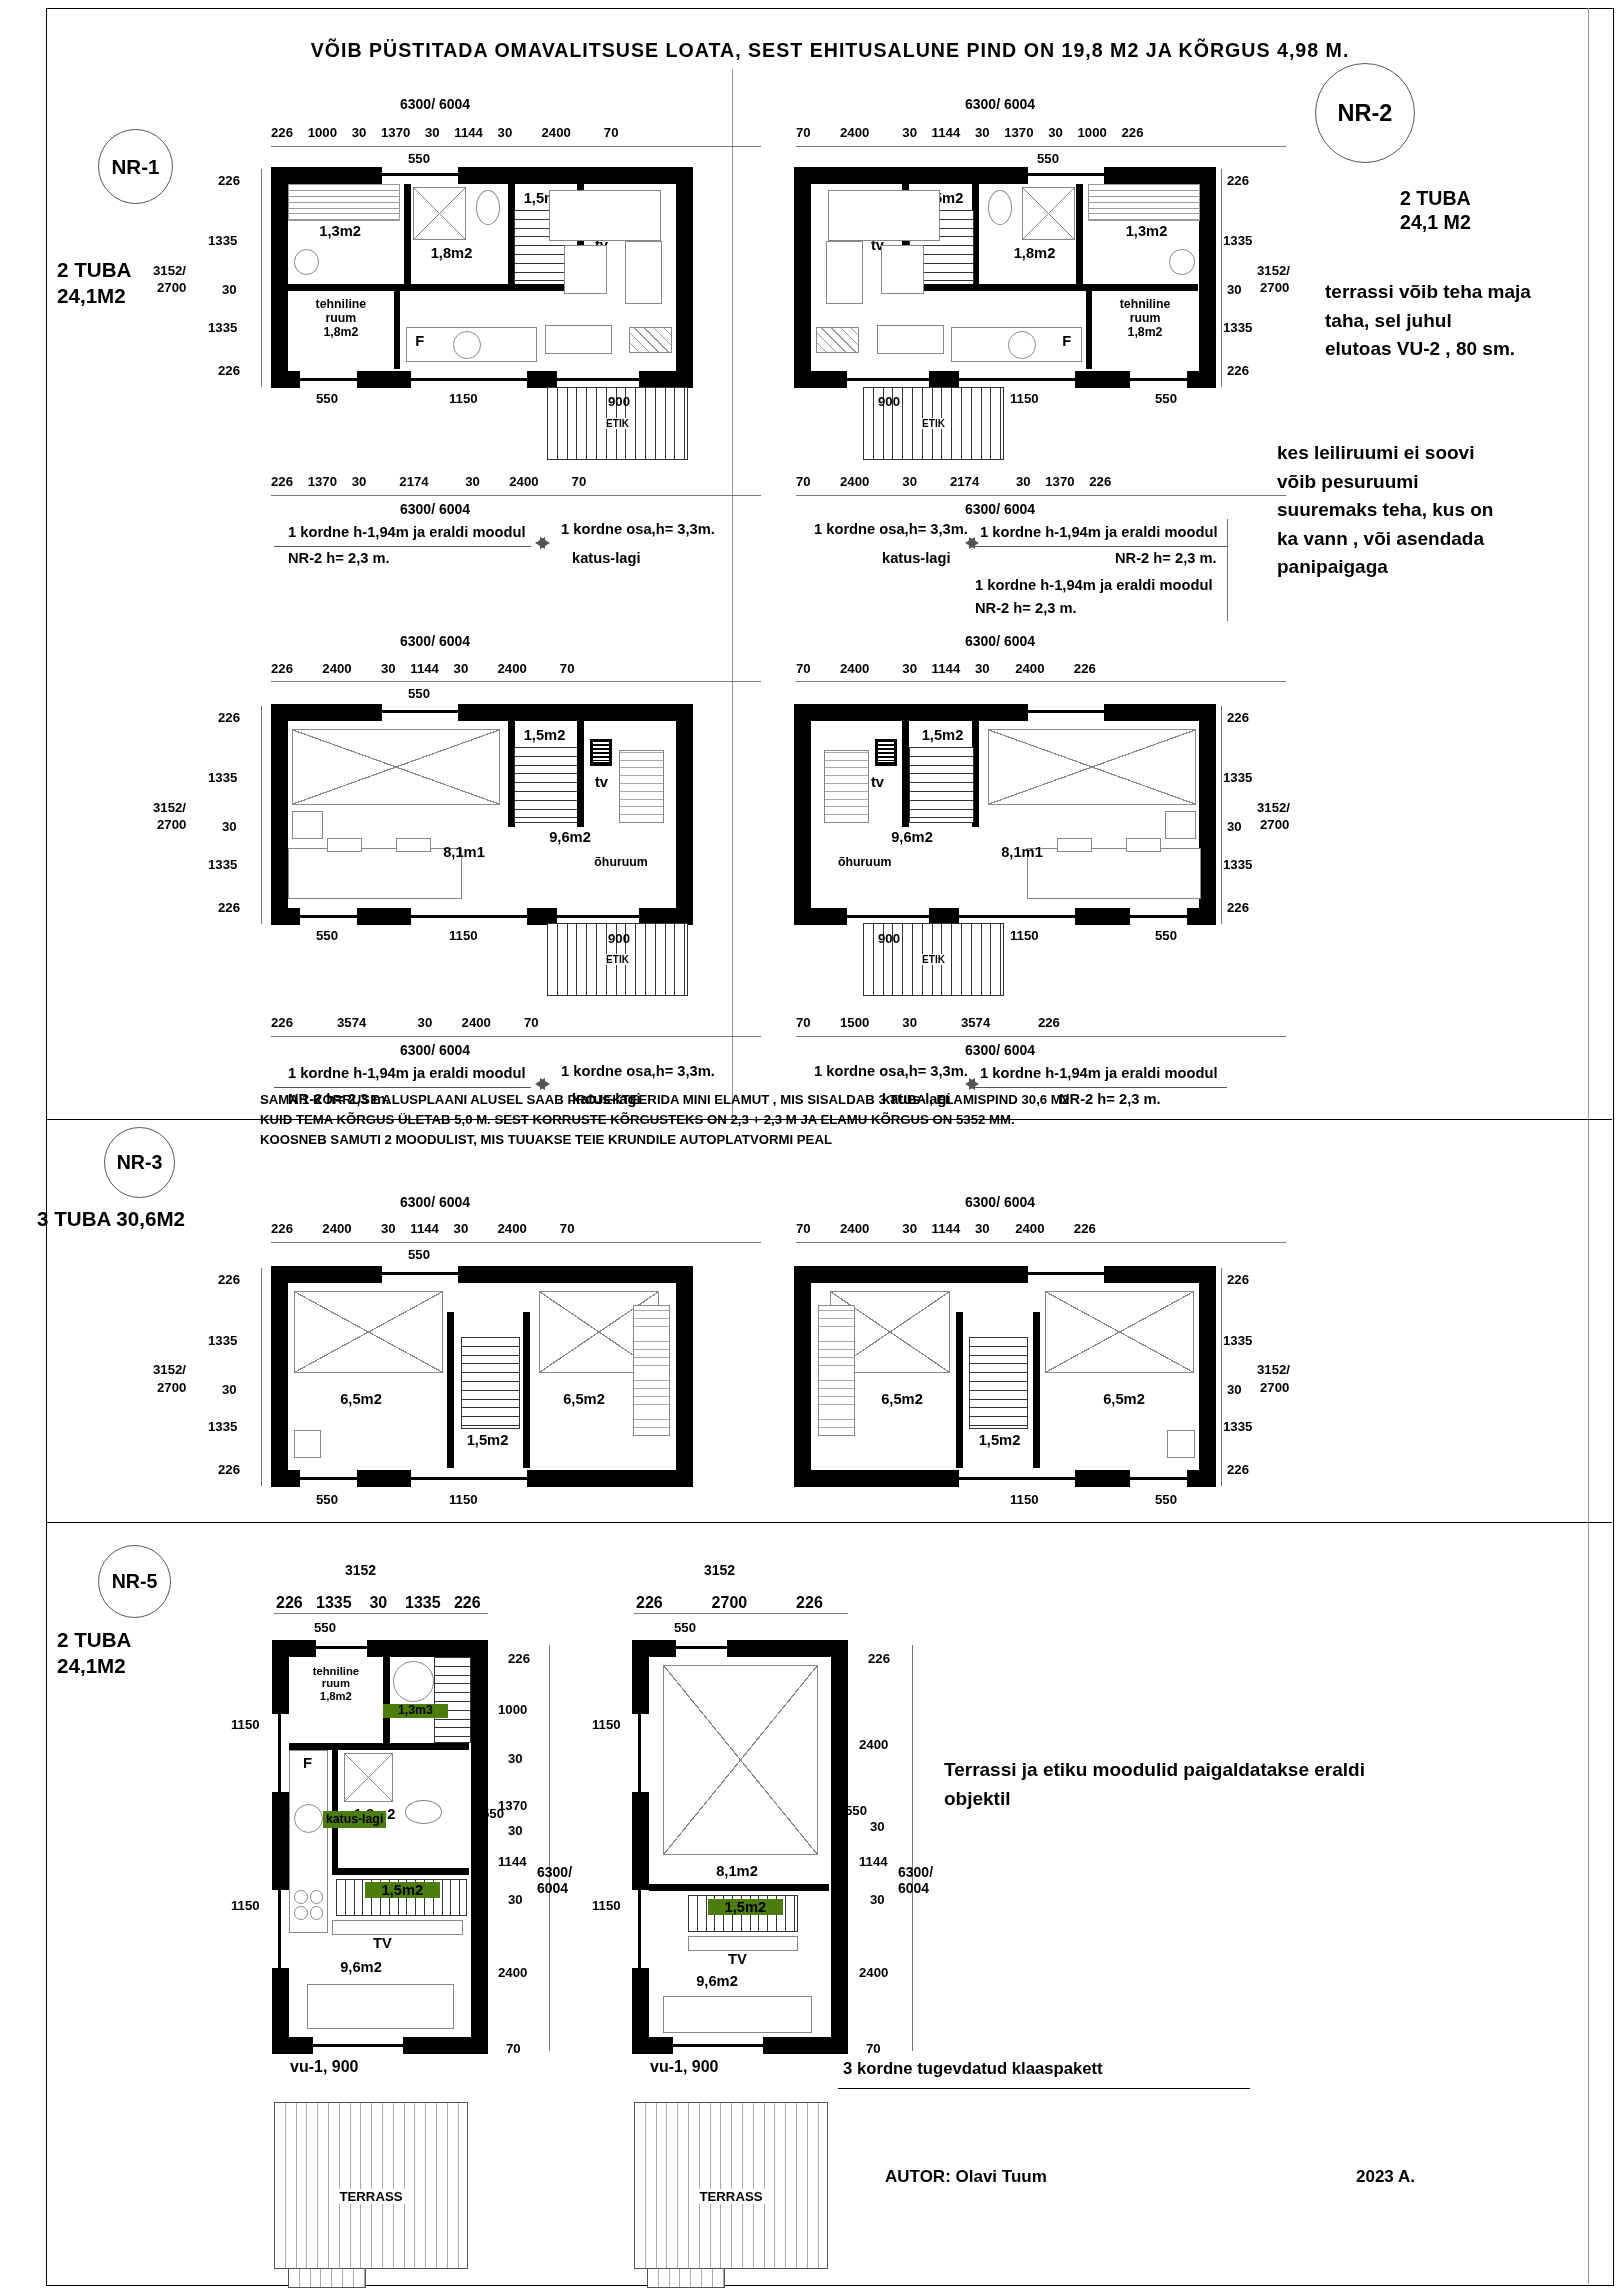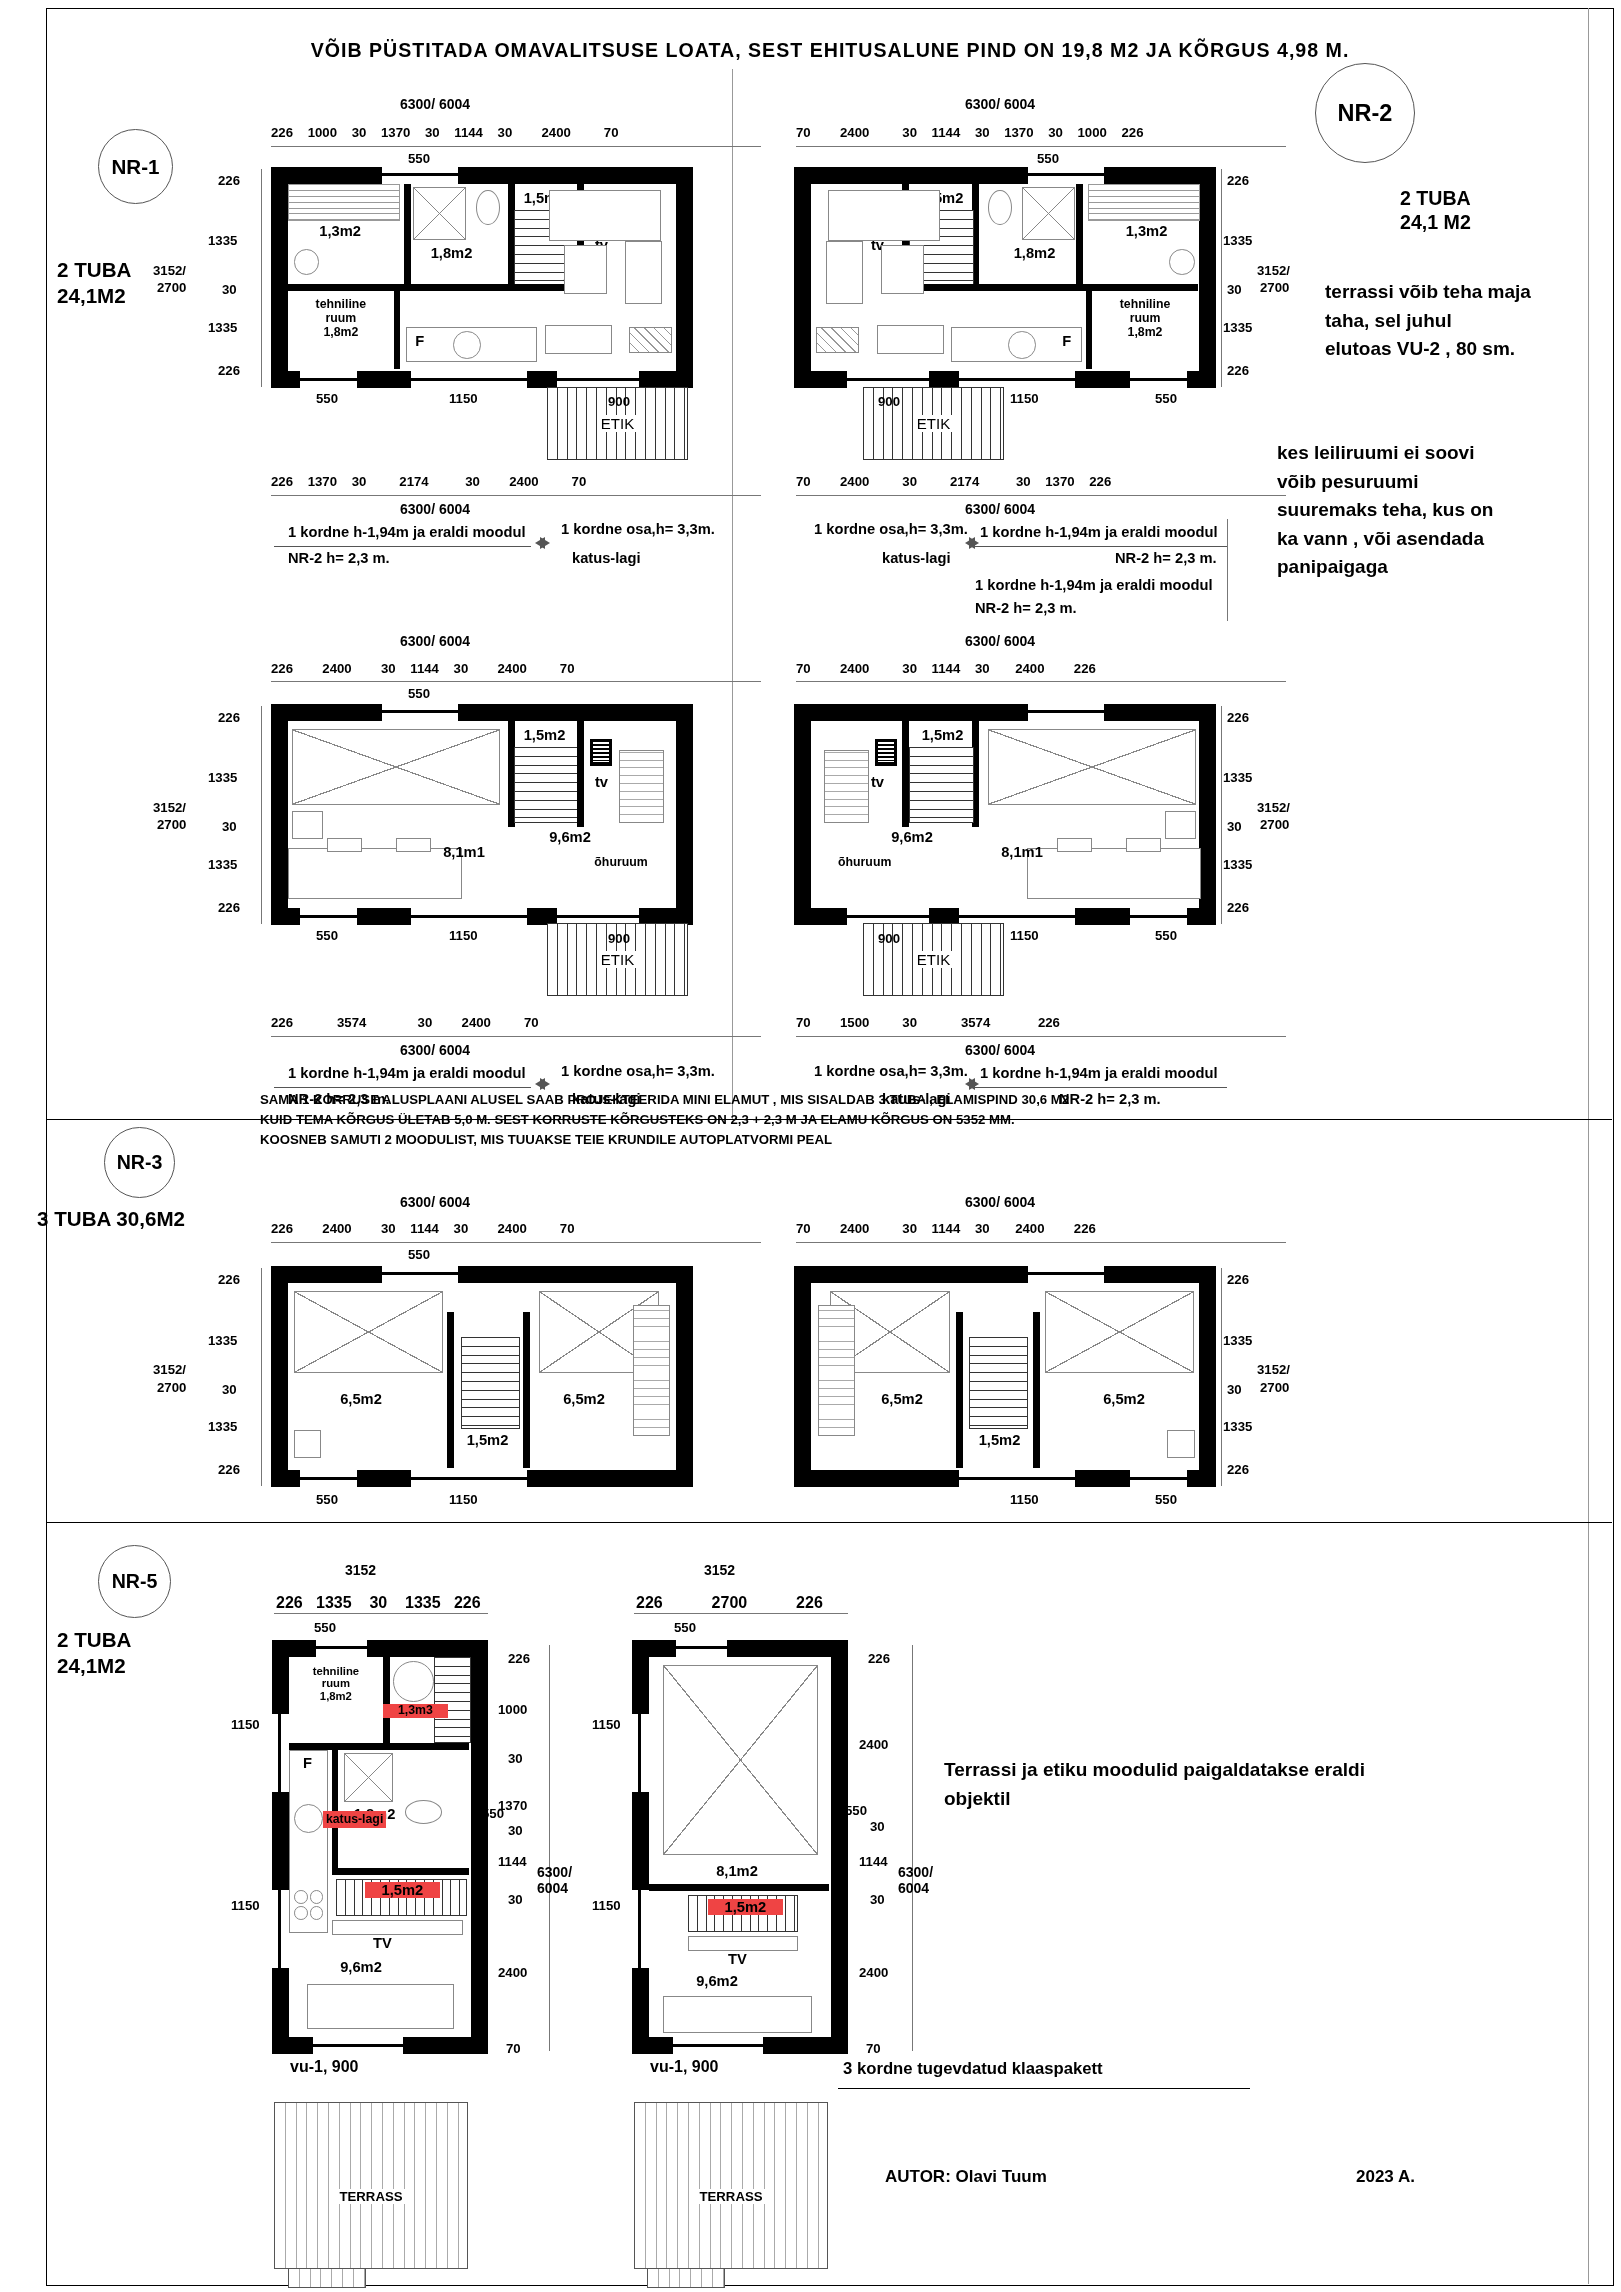--- a/index.html
+++ b/index.html
@@ -35,26 +35,26 @@
   .winv{position:absolute;width:17.6px;background:linear-gradient(90deg,#fff 0 6.9px,#000 6.9px 9.8px,#fff 9.8px)}
   .shower{position:absolute;border:1.5px solid #888;background:
     linear-gradient(45deg,transparent calc(50% - 0.7px),#888 calc(50% - 0.7px) calc(50% + 0.7px),transparent calc(50% + 0.7px)),
     linear-gradient(-45deg,transparent calc(50% - 0.7px),#888 calc(50% - 0.7px) calc(50% + 0.7px),transparent calc(50% + 0.7px))}
   .cross::before,.cross::after{content:"";position:absolute;left:0;top:0;width:100%;height:100%}
   .cross::before{background:linear-gradient(to top right,transparent calc(50% - 0.6px),#888 calc(50% - 0.6px) calc(50% + 0.6px),transparent calc(50% + 0.6px))}
   .cross::after{background:linear-gradient(to bottom right,transparent calc(50% - 0.6px),#888 calc(50% - 0.6px) calc(50% + 0.6px),transparent calc(50% + 0.6px))}
   .tvbox{position:absolute;background:#000}
   .tvbox::after{content:"";position:absolute;left:2.9px;right:2.9px;top:3.9px;bottom:3.9px;
     background:repeating-linear-gradient(180deg,#fff 0 2px,#000 2px 3.9px)}
-  .chip{background:#ef4444;padding:0 2.9px}
+  .chip{background:#4d7c0f;padding:0 2.9px}
   .bowL{position:absolute;width:0;height:0;border:6.9px solid transparent;border-right:10.8px solid #555}
   .bowR{position:absolute;width:0;height:0;border:6.9px solid transparent;border-left:10.8px solid #555}
   .etik{position:absolute;border:1px solid #333;background:repeating-linear-gradient(90deg,#fff 0 8.8px,#333 8.8px 9.8px);
         display:flex;align-items:center;justify-content:center}
-  .etik span{background:#fff;padding:0 3.9px;font-weight:normal;font-size:15px}
+  .etik span{background:#fff;padding:0 3.9px;font-weight:bold;font-size:10px}
   .deck .tlabel{position:absolute;left:0;right:0;top:52%;text-align:center;font-weight:bold;font-size:13.2px}
   .deck .tlabel span{background:#fff;padding:0 3.9px}
 </style>
 </head>
 <body>
 
 <div class="page">
 
   <div class="frame" style="left:46px;top:7.8px;width:1566px;height:2276px"></div>
   <div class="yline" style="left:732px;top:69px;height:1051px;background:#999"></div>

